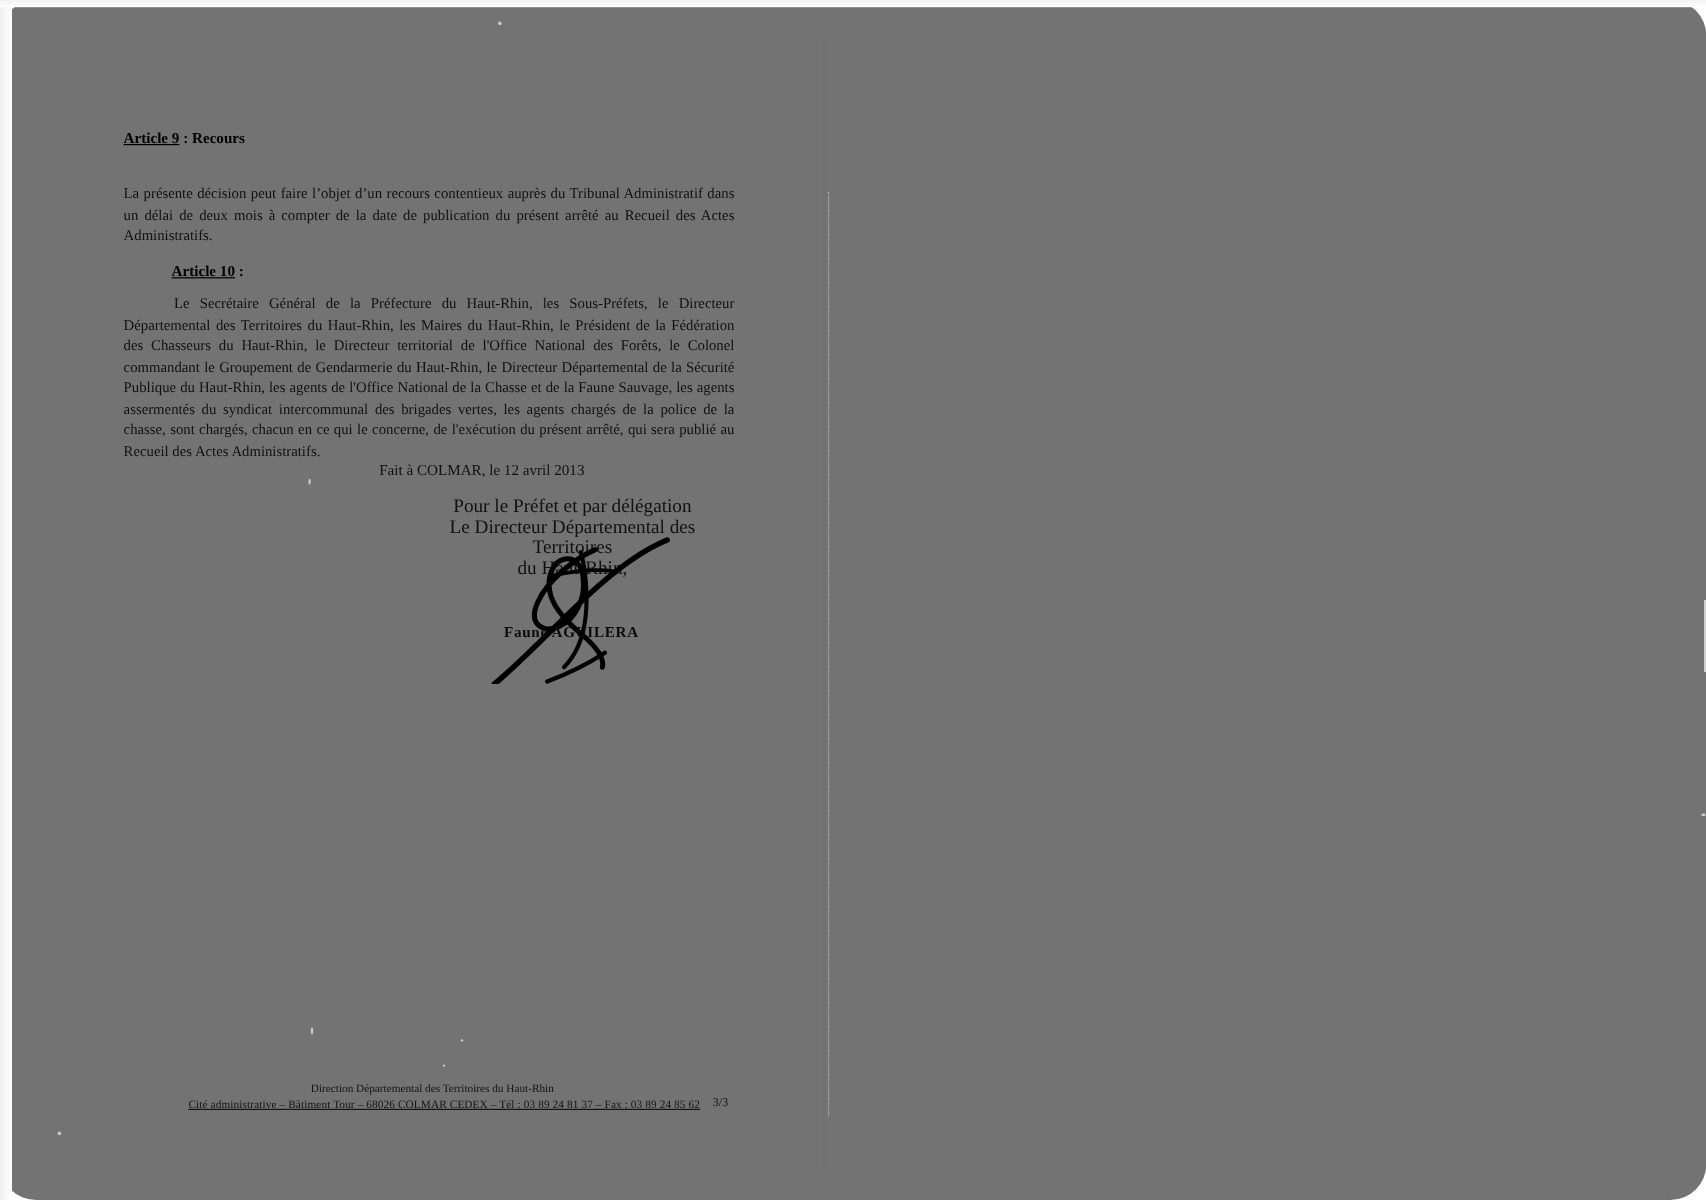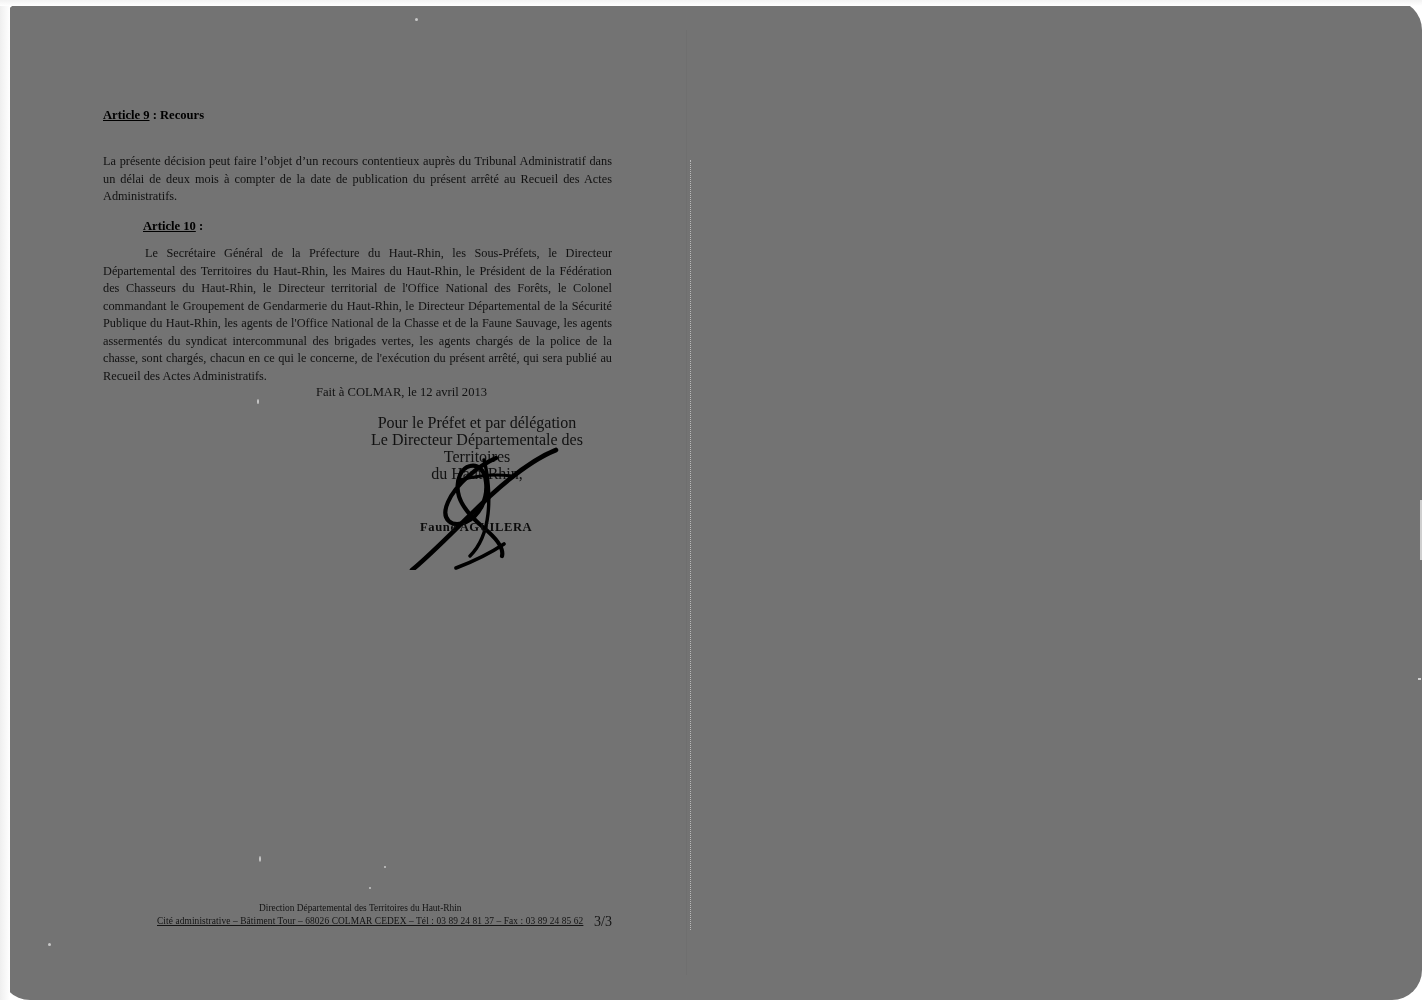--- a/index.html
+++ b/index.html
@@ -122,21 +122,21 @@
   .footer-line2 {
     left: 157px;
     top: 916px;
     letter-spacing: 0.1px;
     text-decoration: underline;
   }
   .page-num {
     position: absolute;
     left: 594px;
     top: 914px;
-    font-size: 14px;
+    font-size: 10px;
     color: #141414;
   }
 
   
   .speck {
     position: absolute;
     background: #c9c9c9;
     border-radius: 50%;
   }
   .tick {
@@ -161,21 +161,21 @@
   <div class="heading" style="left:103px; top:219px;margin-left:40px;">
     <span class="u">Article 10</span><span> :</span>
   </div>
 
   <div class="text-block" style="left:103px; top:245px; width:509px; text-indent:42px;">Le Secrétaire Général de la Préfecture du Haut-Rhin, les Sous-Préfets, le Directeur Départemental des Territoires du Haut-Rhin, les Maires du Haut-Rhin, le Président de la Fédération des Chasseurs du Haut-Rhin, le Directeur territorial de l'Office National des Forêts, le Colonel commandant le Groupement de Gendarmerie du Haut-Rhin, le Directeur Départemental de la Sécurité Publique du Haut-Rhin, les agents de l'Office National de la Chasse et de la Faune Sauvage, les agents assermentés du syndicat intercommunal des brigades vertes, les agents chargés de la police de la chasse, sont chargés, chacun en ce qui le concerne, de l'exécution du présent arrêté, qui sera publié au Recueil des Actes Administratifs.</div>
 
   <div class="center-line" style="left:316px; top:385px;">Fait à COLMAR, le 12 avril 2013</div>
 
   <div class="sig-block" style="left:357px; top:414px; width:240px;">
     <div>Pour le Préfet et par délégation</div>
-    <div>Le Directeur Départementale des Territoires</div>
+    <div>Le Directeur Départemental des Territoires</div>
     <div>du Haut-Rhin,</div>
   </div>
 
   <svg class="signature" viewBox="0 0 180 130">
     <g fill="none" stroke="#000000" stroke-linecap="round" stroke-linejoin="round">
       <path d="M96 18 C78 26, 56 44, 48 62 C40 80, 52 88, 66 82 C80 76, 88 58, 86 42 C85 30, 78 24, 70 26 C61 28, 56 40, 58 52 C60 66, 72 78, 84 88 C96 98, 104 108, 102 116" stroke-width="4.2"></path>
       <path d="M84 20 C88 34, 90 56, 88 74 C86 92, 80 106, 70 116" stroke-width="3.4"></path>
       <path d="M12 130 C34 112, 62 82, 90 56 C114 34, 136 18, 156 10" stroke-width="4.6"></path>
       <path d="M60 40 C76 36, 96 34, 112 36" stroke-width="3"></path>
       <path d="M104 104 C92 112, 72 122, 56 128" stroke-width="3.6"></path>

